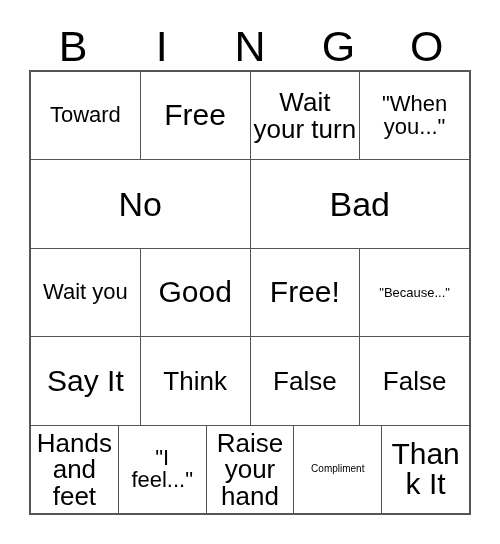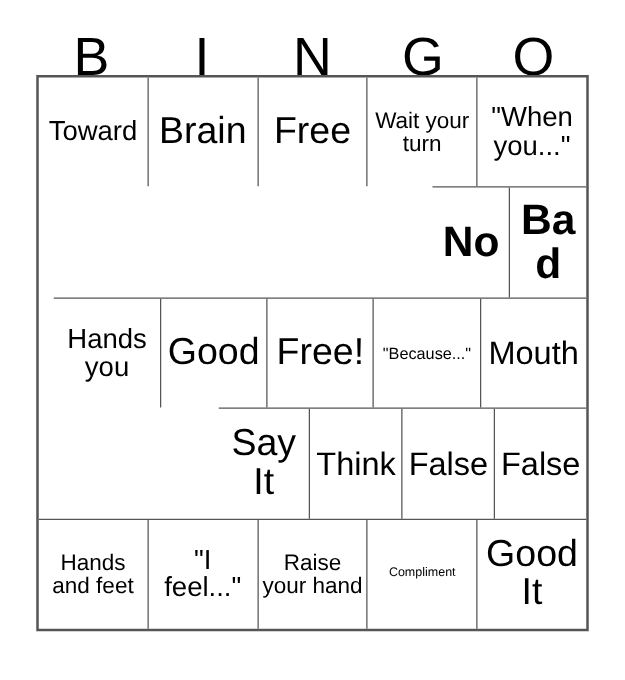--- a/index.html
+++ b/index.html
@@ -41,32 +41,31 @@
     font-weight: 400;
     letter-spacing: 0px;
     color: #000000;
     padding-bottom: 2px;
   }
 
   
   .grid {
     position: absolute;
     left: 29px;
-    top: 60px;
+    top: 70px;
     width: 442px;
     height: 445px;
     box-sizing: border-box;
     border-top: 2px solid #555555;
     border-left: 2px solid #555555;
     border-right: 2px solid #555555;
     border-bottom: 2px solid #555555;
     display: flex;
     flex-direction: column;
     background: #ffffff;
-    align-items: flex-end;
   }
   .grid-row {
     flex: 1 1 0;
     display: flex;
     min-height: 0;
   }
   .grid-row + .grid-row {
     border-top: 1px solid #555555;
   }
   .cell {
@@ -85,25 +84,25 @@
   }
   .cell-text {
     display: block;
     width: 100%;
     line-height: 1.02;
     color: #000000;
     word-wrap: break-word;
   }
 
   
-  .fs-xxl .cell-text { font-size: 34px; font-weight: bold; }
+  .fs-xxl .cell-text { font-size: 34px; }
   .fs-xl  .cell-text { font-size: 30px; }
   .fs-lg  .cell-text { font-size: 26px; }
   .fs-md  .cell-text { font-size: 22px; }
-  .fs-sm  .cell-text { font-size: 18px; }
+  .fs-sm  .cell-text { font-size: 26px; }
   .fs-xs  .cell-text { font-size: 13px; }
   .fs-xxs .cell-text { font-size: 10px; }
 </style>
 </head>
 <body>
 
 <div class="card">
 
   <div class="header-row">
     <div class="header-cell">
@@ -123,23 +122,20 @@
       </div>
   </div>
 
   <div class="grid">
 
     <div class="grid-row">
       <div class="cell fs-md">
           <span class="cell-text">Toward</span>
         </div>
       <div class="cell fs-xl">
-          <span class="cell-text">Brain</span>
-        </div>
-      <div class="cell fs-xl">
           <span class="cell-text">Free</span>
         </div>
       <div class="cell fs-sm">
           <span class="cell-text">Wait your turn</span>
         </div>
       <div class="cell fs-md">
           <span class="cell-text">"When you..."</span>
         </div>
     </div>
 
@@ -147,34 +143,31 @@
       <div class="cell fs-xxl">
           <span class="cell-text">No</span>
         </div>
       <div class="cell fs-xxl">
           <span class="cell-text">Bad</span>
         </div>
     </div>
 
     <div class="grid-row">
       <div class="cell fs-md">
-          <span class="cell-text">Hands you</span>
+          <span class="cell-text">Wait you</span>
         </div>
       <div class="cell fs-xl">
           <span class="cell-text">Good</span>
         </div>
       <div class="cell fs-xl">
           <span class="cell-text">Free!</span>
         </div>
       <div class="cell fs-xs">
           <span class="cell-text">"Because..."</span>
         </div>
-      <div class="cell fs-lg">
-          <span class="cell-text">Mouth</span>
-        </div>
     </div>
 
     <div class="grid-row">
       <div class="cell fs-xl">
           <span class="cell-text">Say It</span>
         </div>
       <div class="cell fs-lg">
           <span class="cell-text">Think</span>
         </div>
       <div class="cell fs-lg">
@@ -192,18 +185,18 @@
       <div class="cell fs-md">
           <span class="cell-text">"I feel..."</span>
         </div>
       <div class="cell fs-sm">
           <span class="cell-text">Raise your hand</span>
         </div>
       <div class="cell fs-xxs">
           <span class="cell-text">Compliment</span>
         </div>
       <div class="cell fs-xl">
-          <span class="cell-text">Good It</span>
+          <span class="cell-text">Thank It</span>
         </div>
     </div>
 
   </div>
 </div>
 
 </body></html>

